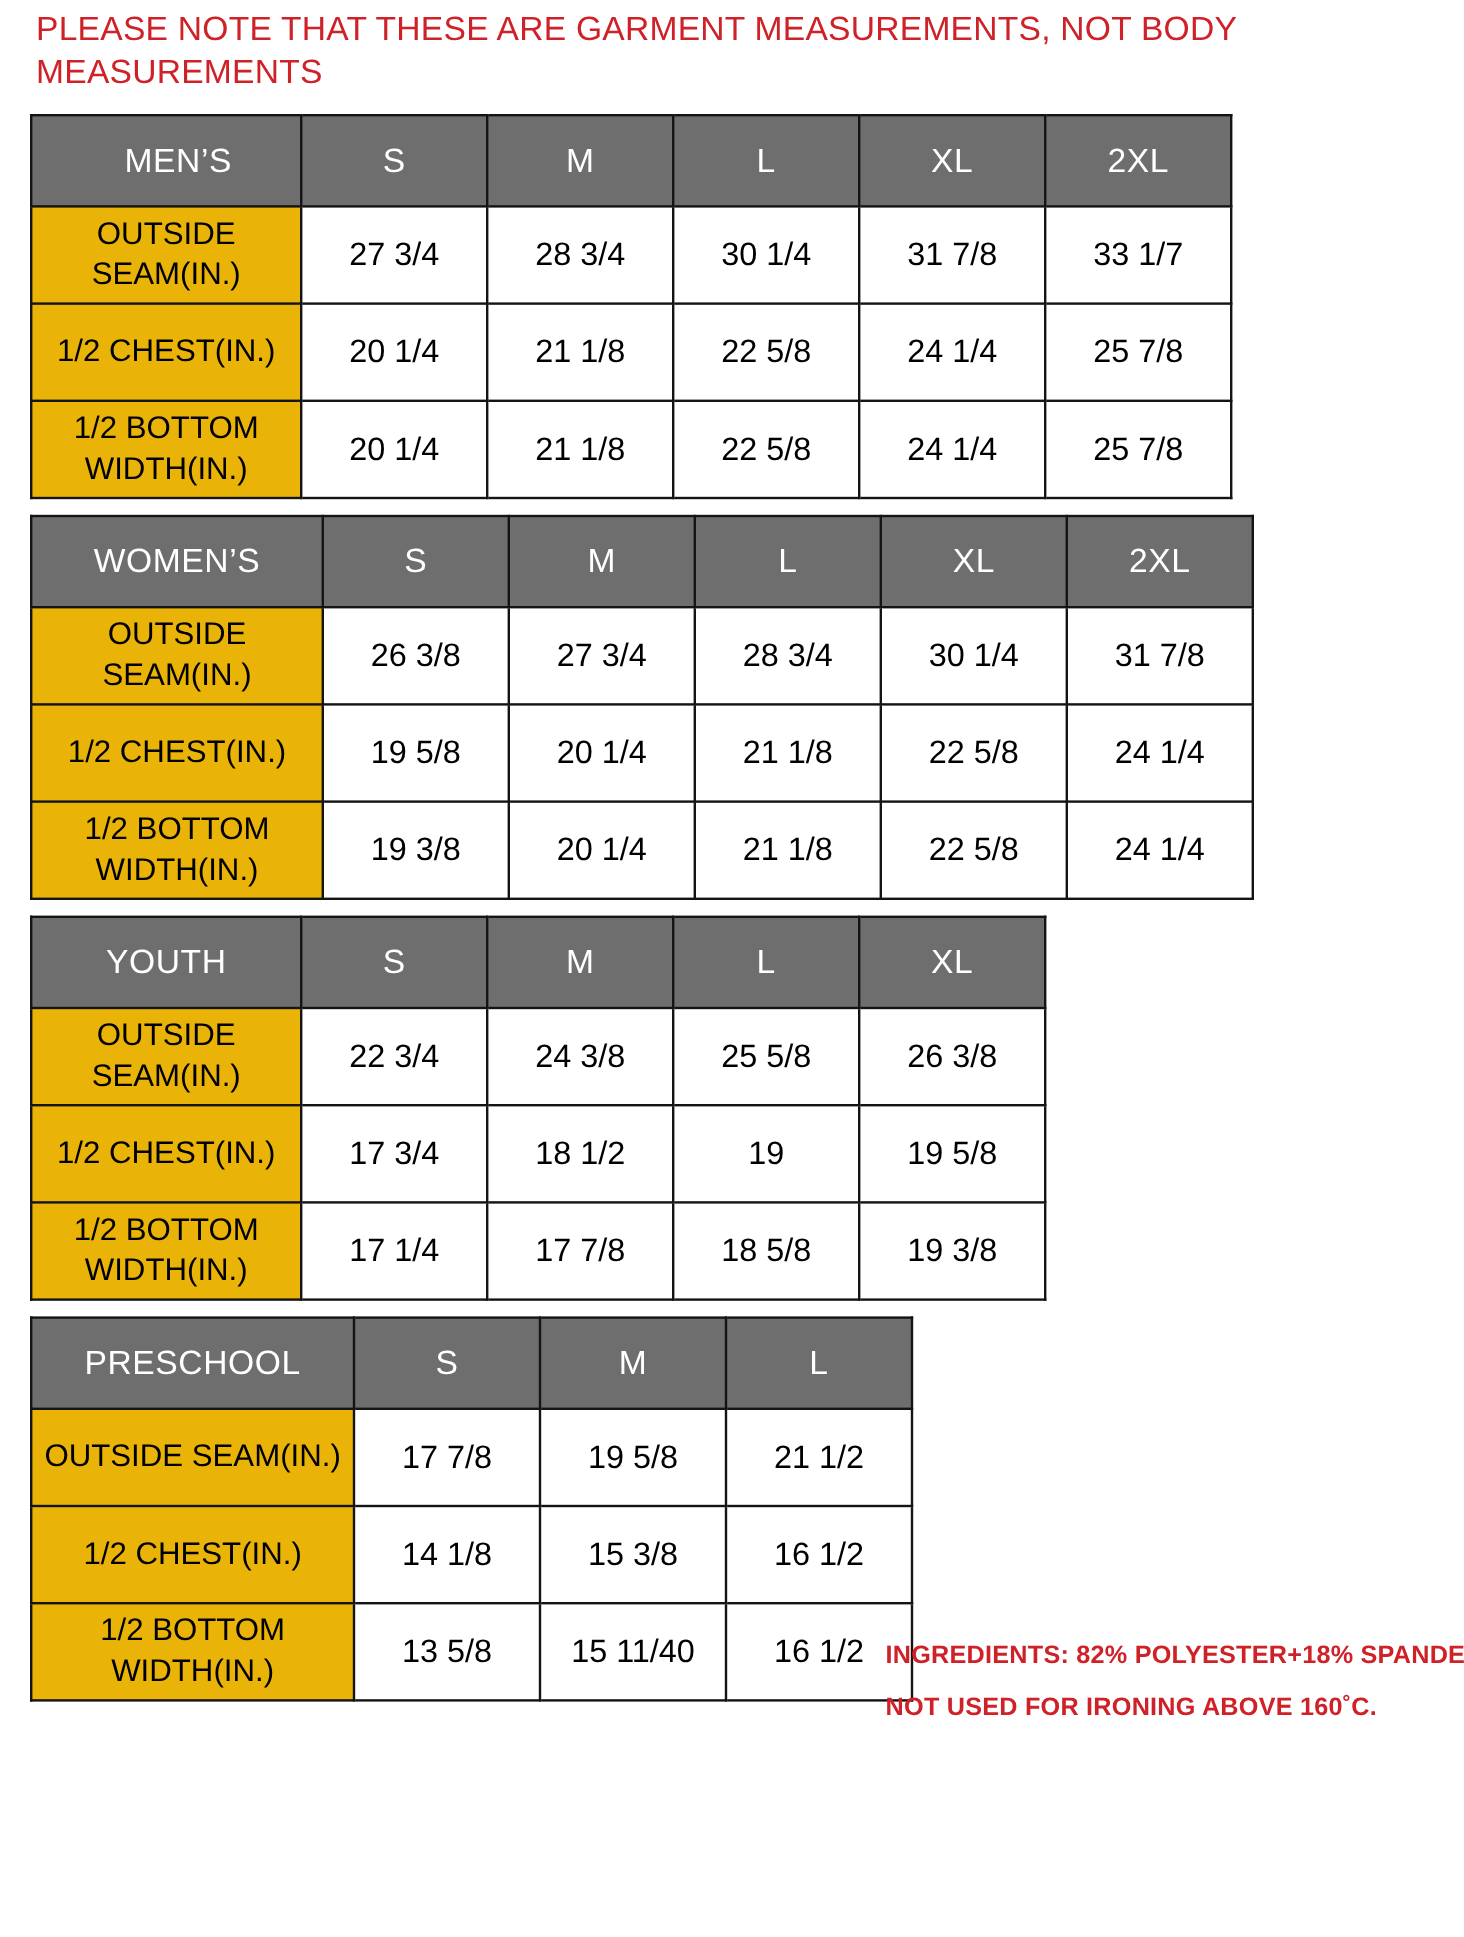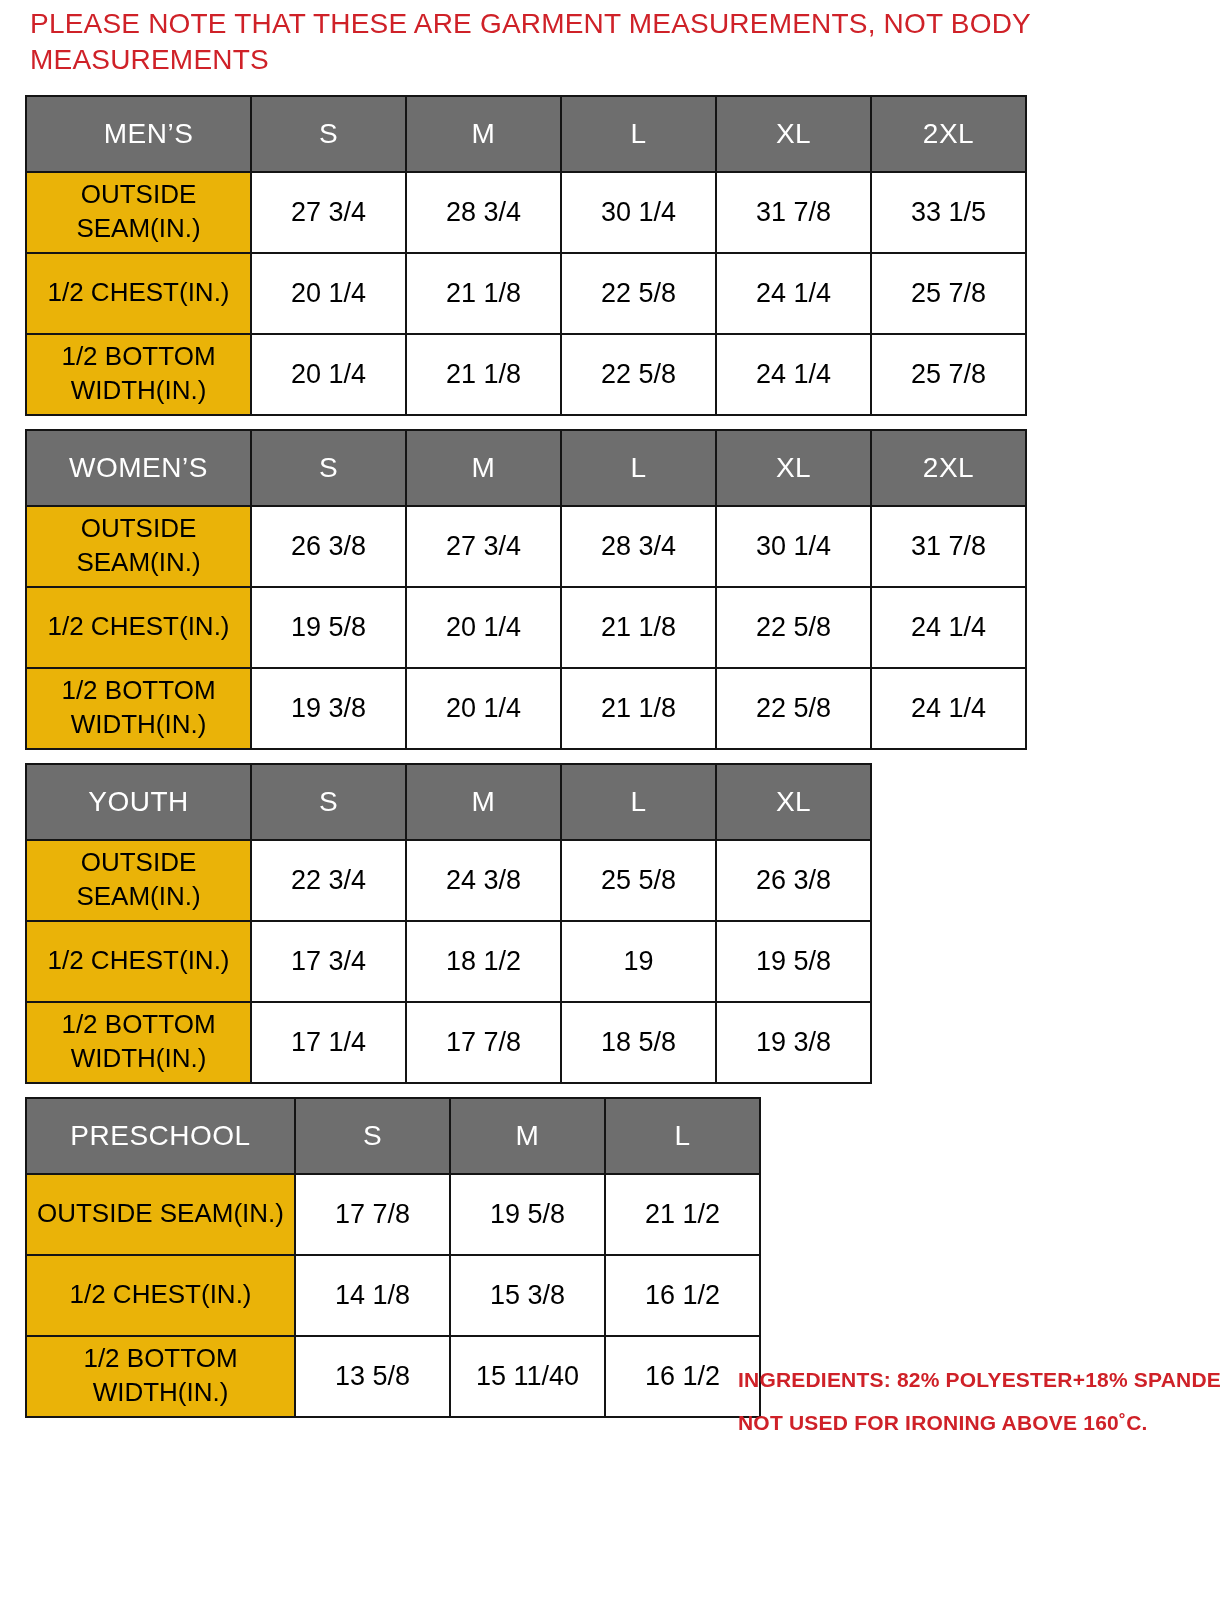--- a/index.html
+++ b/index.html
@@ -95,21 +95,21 @@
             <th style="width: 155px;">2XL</th>
           </tr>
         </thead>
         <tbody>
           <tr>
             <th>OUTSIDE SEAM(IN.)</th>
             <td>27 3/4</td>
             <td>28 3/4</td>
             <td>30 1/4</td>
             <td>31 7/8</td>
-            <td>33 1/5</td>
+            <td>33 1/7</td>
           </tr>
           <tr>
             <th>1/2 CHEST(IN.)</th>
             <td>20 1/4</td>
             <td>21 1/8</td>
             <td>22 5/8</td>
             <td>24 1/4</td>
             <td>25 7/8</td>
           </tr>
           <tr>
@@ -118,21 +118,21 @@
             <td>21 1/8</td>
             <td>22 5/8</td>
             <td>24 1/4</td>
             <td>25 7/8</td>
           </tr>
         </tbody>
       </table>
       <table class="size-table" style="width: 1000px;">
         <thead>
           <tr>
-            <th style="width: 225px;">WOMEN’S</th>
+            <th style="width: 243px;">WOMEN’S</th>
             <th style="width: 155px;">S</th>
             <th style="width: 155px;">M</th>
             <th style="width: 155px;">L</th>
             <th style="width: 155px;">XL</th>
             <th style="width: 155px;">2XL</th>
           </tr>
         </thead>
         <tbody>
           <tr>
             <th>OUTSIDE SEAM(IN.)</th>

